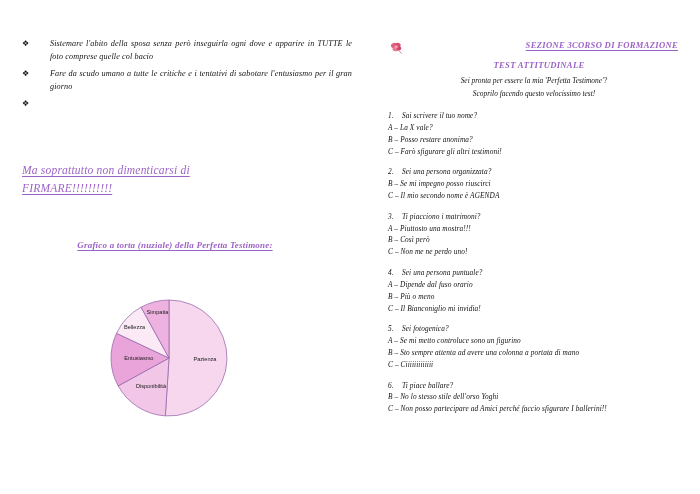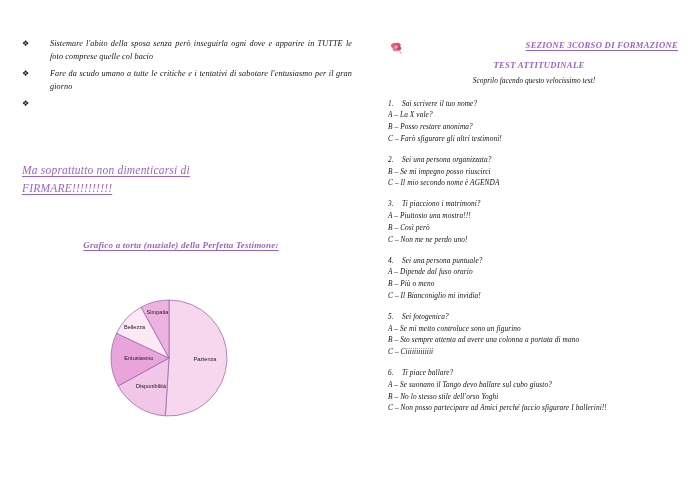--- a/index.html
+++ b/index.html
@@ -43,21 +43,21 @@
     font-size:11.5px;
     letter-spacing:.2px;
     line-height:1.55;
   }
   .firma-l1 span,.firma-l2 span{
     text-decoration:underline;
     text-underline-offset:2px;
   }
 
   .pie-title{
-    position:absolute;left:16px;top:240px;width:330px;
+    position:absolute;left:10px;top:240px;width:330px;
     text-align:center;
     color:#9c63c6;
     font-style:italic;
     font-weight:bold;
     font-size:9px;
     letter-spacing:.2px;
   }
   .pie-title span{text-decoration:underline;text-underline-offset:2px;}
 
   .pie-wrap{
@@ -200,20 +200,21 @@
         <span class="u">SEZIONE 3</span>
         <span class="u">CORSO DI FORMAZIONE</span>
       </div>
     </div>
 
     <div class="sec-line2">
       <span>TEST ATTITUDINALE</span>
     </div>
 
     <div class="sec-sub">
+      <div>Sei pronta per essere la mia 'Perfetta Testimone'?</div>
       <div>Scoprilo facendo questo velocissimo test!</div>
     </div>
 
     <div class="quiz" id="quiz-list">
         <div class="q-block">
           <div class="q-text"><span class="q-num">1.</span><span>Sai scrivere il tuo nome?</span></div>
           <div class="a-text">A – La X vale?</div>
           <div class="a-text">B – Posso restare anonima?</div>
           <div class="a-text">C – Farò sfigurare gli altri testimoni!</div>
         </div>
@@ -235,20 +236,19 @@
           <div class="a-text">C – Il Bianconiglio mi invidia!</div>
         </div>
         <div class="q-block">
           <div class="q-text"><span class="q-num">5.</span><span>Sei fotogenica?</span></div>
           <div class="a-text">A – Se mi metto controluce sono un figurino</div>
           <div class="a-text">B – Sto sempre attenta ad avere una colonna a portata di mano</div>
           <div class="a-text">C – Ciiiiiiiiiiiii</div>
         </div>
         <div class="q-block">
           <div class="q-text"><span class="q-num">6.</span><span>Ti piace ballare?</span></div>
-          <div class="a-text">A – Se suonano il Tango devo ballare sul cubo giusto?</div>
           <div class="a-text">B – No lo stesso stile dell'orso Yoghi</div>
           <div class="a-text">C – Non posso partecipare ad Amici perché faccio sfigurare I ballerini!!</div>
         </div>
       </div>
   </div>
 
 </div>
 
 </body></html>

